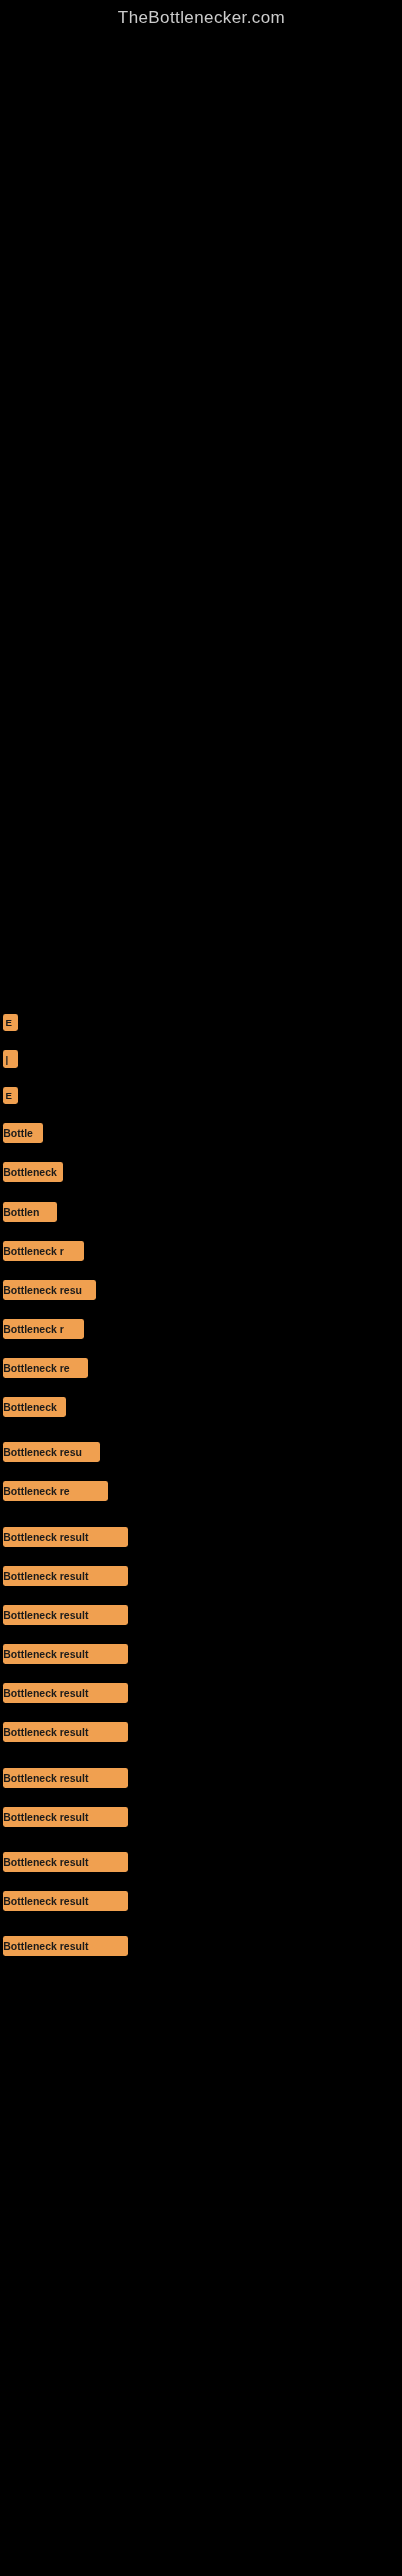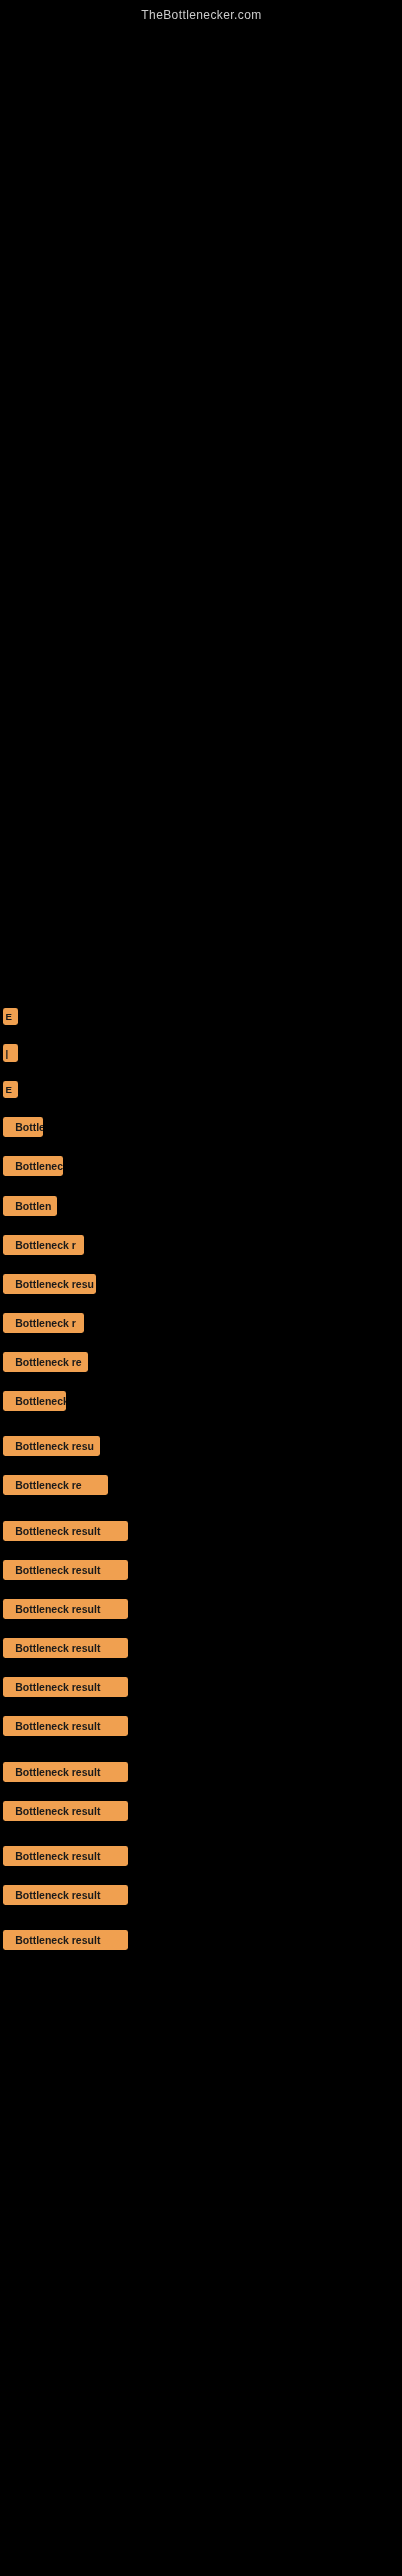--- a/index.html
+++ b/index.html
@@ -13,21 +13,21 @@
       width: 403px;
       min-height: 2576px;
       font-family: Arial, sans-serif;
       position: relative;
       overflow-x: hidden;
     }
 
     .site-title {
       text-align: center;
       color: #cccccc;
-      font-size: 12px;
+      font-size: 17px;
       padding: 8px 0 4px 0;
       letter-spacing: 0.4px;
     }
 
     .main-content {
       padding: 0 0 16px 0;
     }
 
     .top-dark-section {
       background-color: #000000;
@@ -43,21 +43,21 @@
       margin-bottom: 6.4px;
       padding-left: 3.2px;
     }
 
     .result-label {
       display: inline-block;
       background-color: #f0a050;
       color: #1a1a1a;
       font-size: 10.5px;
       font-weight: bold;
-      padding: 4px 12px;
+      padding: 4px 0;
       border-radius: 2.4px;
       white-space: nowrap;
       overflow: hidden;
     }
 
     .small-label {
       width: 14.5px;
       font-size: 9.7px;
       padding: 3.2px 2.4px;
     }

